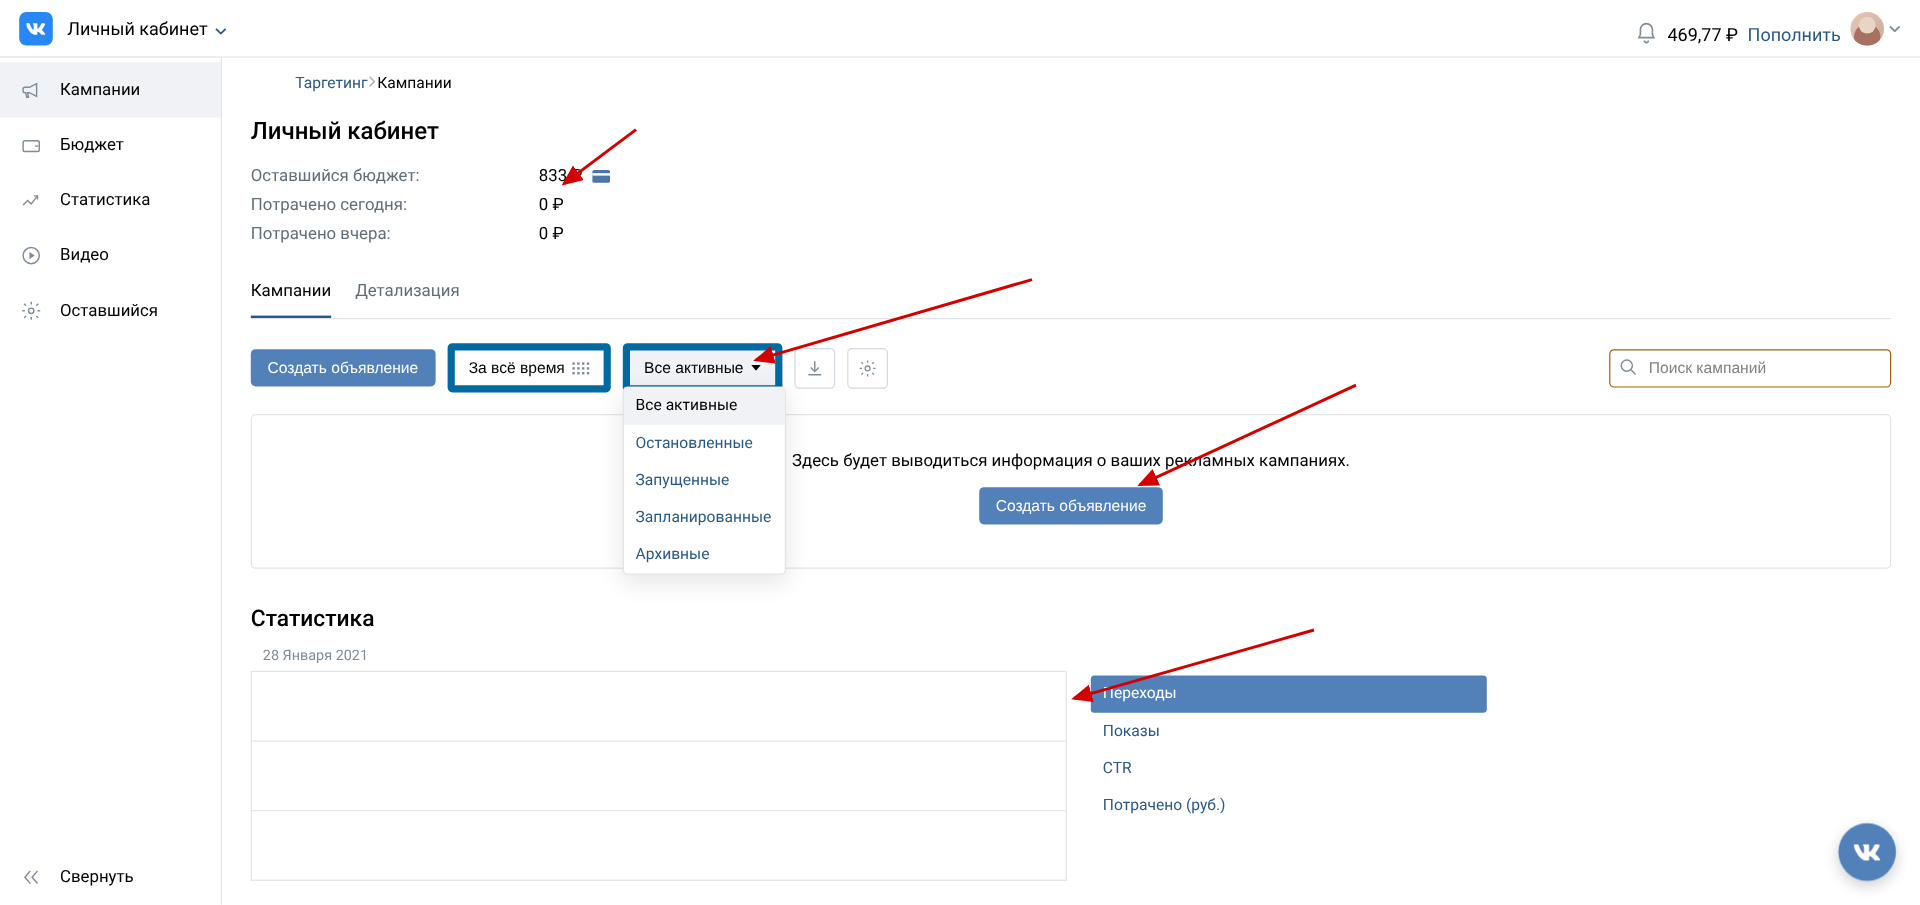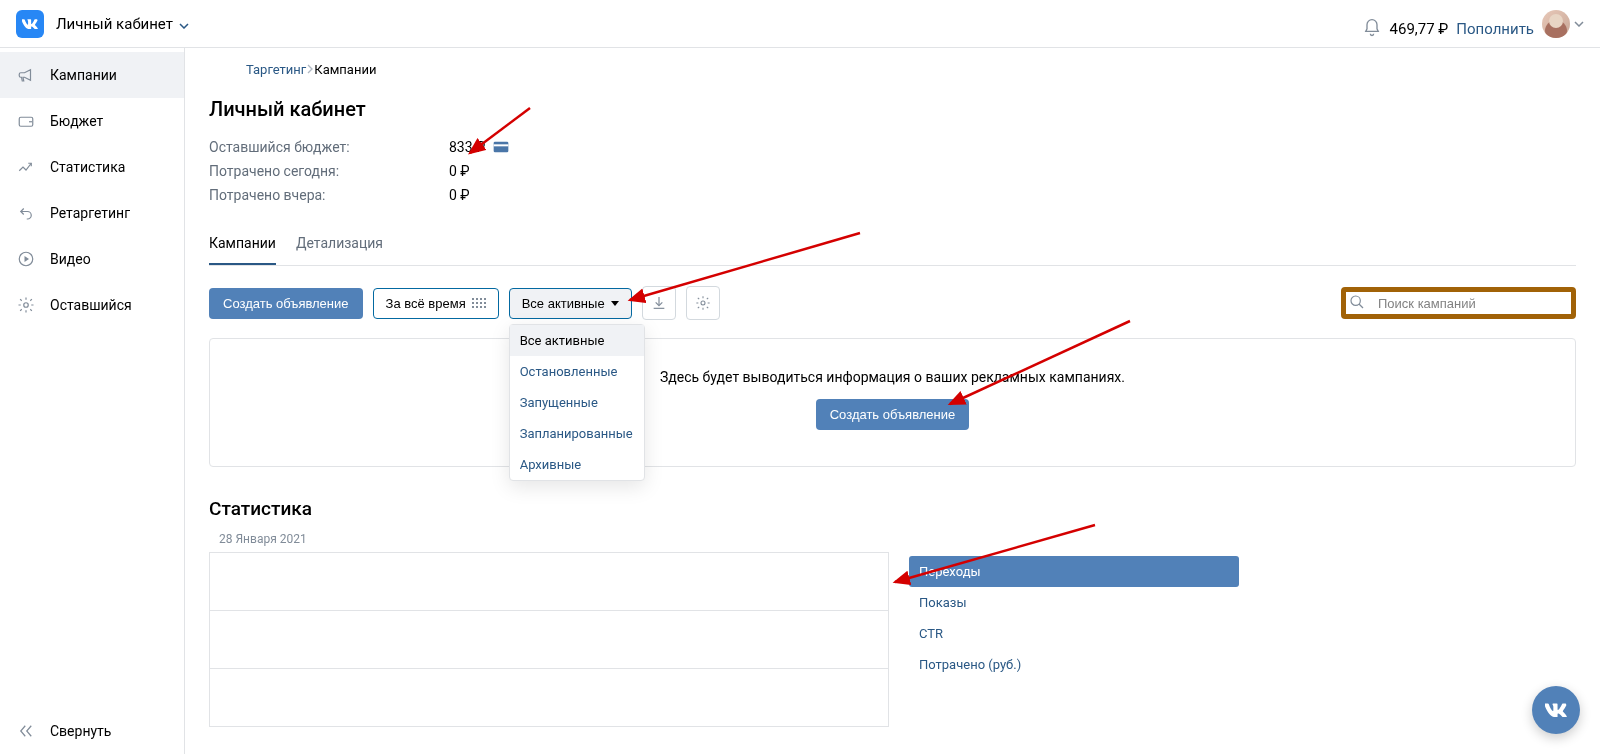--- a/index.html
+++ b/index.html
@@ -29,27 +29,27 @@
   .budget-rows { margin-bottom: 22px; }
   .budget-row { display: flex; align-items: center; margin-bottom: 8px; font-size: 14px; }
   .budget-row .lbl { width: 240px; color: #626d7a; }
   .budget-row .val { color: #000; display: flex; align-items: center; gap: 8px; }
   .card-ico { color: #2a5885; display: inline-flex; }
   .tabs { display: flex; gap: 20px; border-bottom: 1px solid #e1e3e6; margin-bottom: 20px; }
   .tab { padding: 10px 0 14px 0; font-size: 14px; color: #626d7a; cursor: pointer; }
   .tab.active { color: #000; border-bottom: 2px solid #2a5885; padding-bottom: 12px; }
   .toolbar { display: flex; align-items: center; gap: 10px; margin-bottom: 18px; }
   .btn-primary { background: #5181b8; color: #fff; border: none; border-radius: 4px; padding: 8px 14px; font-size: 13px; cursor: pointer; }
-  .btn-secondary { background: #fff; color: #000; border: 1px solid #0369a1; border-radius: 4px; padding: 7px 12px; font-size: 13px; cursor: pointer; display: flex; align-items: center; gap: 6px; }
+  .btn-secondary { background: #fff; color: #000; border: 6px solid #0369a1; border-radius: 4px; padding: 7px 12px; font-size: 13px; cursor: pointer; display: flex; align-items: center; gap: 6px; }
   .btn-secondary.filter-open { background: #f0f2f5; }
   .btn-iconic { width: 34px; height: 34px; border: 1px solid #d3d9de; border-radius: 4px; background: #fff; display: flex; align-items: center; justify-content: center; color: #818c99; cursor: pointer; }
   .grid-ico-dots { display: grid; grid-template-columns: repeat(4, 2px); grid-template-rows: repeat(3, 2px); gap: 2px; }
   .grid-ico-dots span { width: 2px; height: 2px; background: #818c99; }
   .search-box { margin-left: auto; position: relative; width: 235px; }
-  .search-box input { width: 100%; height: 32px; border: 5px solid #a16207; border-radius: 4px; padding: 0 10px 0 32px; font-size: 13px; color: #3b82f6; }
+  .search-box input { width: 100%; height: 32px; border: 1px solid #a16207; border-radius: 4px; padding: 0 10px 0 32px; font-size: 13px; color: #3b82f6; }
   .search-box input::placeholder { color: #828282; }
   .search-box .sico { position: absolute; left: 8px; top: 7px; color: #818c99; }
   .banner { border: 1px solid #e1e3e6; border-radius: 4px; padding: 30px 20px 36px 20px; text-align: center; margin-bottom: 30px; }
   .banner-text { color: #000; font-size: 14px; margin-bottom: 14px; }
   .stats-title { font-size: 19px; font-weight: 500; margin-bottom: 12px; }
   .stat-date { font-size: 12px; color: #818c99; margin: 0 0 6px 10px; }
   .chart-row { display: flex; gap: 20px; align-items: flex-start; }
   .chart-grid { border: 1px solid #e1e3e6; border-top: none; width: 680px; }
   .chart-grid .gline { height: 58px; border-top: 1px solid #e1e3e6; }
   .stat-list { width: 330px; padding-top: 4px; }
@@ -124,29 +124,20 @@
           <svg width="18" height="18" viewBox="0 0 24 24" fill="none" stroke="currentColor" stroke-width="1.6">
             <path d="M3 17l5-5 4 4 7-9"></path>
             <path d="M15 7h4v4"></path>
           </svg>
         </span>
       <span>Статистика</span>
     </div>
     <div class="side-item">
       <span class="ico">
           <svg width="18" height="18" viewBox="0 0 24 24" fill="none" stroke="currentColor" stroke-width="1.6">
-            <path d="M9 14l-4-4 4-4"></path>
-            <path d="M5 10h9a5 5 0 0 1 0 10h-1"></path>
-          </svg>
-        </span>
-      <span>Ретаргетинг</span>
-    </div>
-    <div class="side-item">
-      <span class="ico">
-          <svg width="18" height="18" viewBox="0 0 24 24" fill="none" stroke="currentColor" stroke-width="1.6">
             <circle cx="12" cy="12" r="9"></circle>
             <path d="M10 8l6 4-6 4V8z" fill="currentColor" stroke="none"></path>
           </svg>
         </span>
       <span>Видео</span>
     </div>
     <div class="side-item">
       <span class="ico">
           <svg width="18" height="18" viewBox="0 0 24 24" fill="none" stroke="currentColor" stroke-width="1.6">
             <circle cx="12" cy="12" r="3"></circle>

